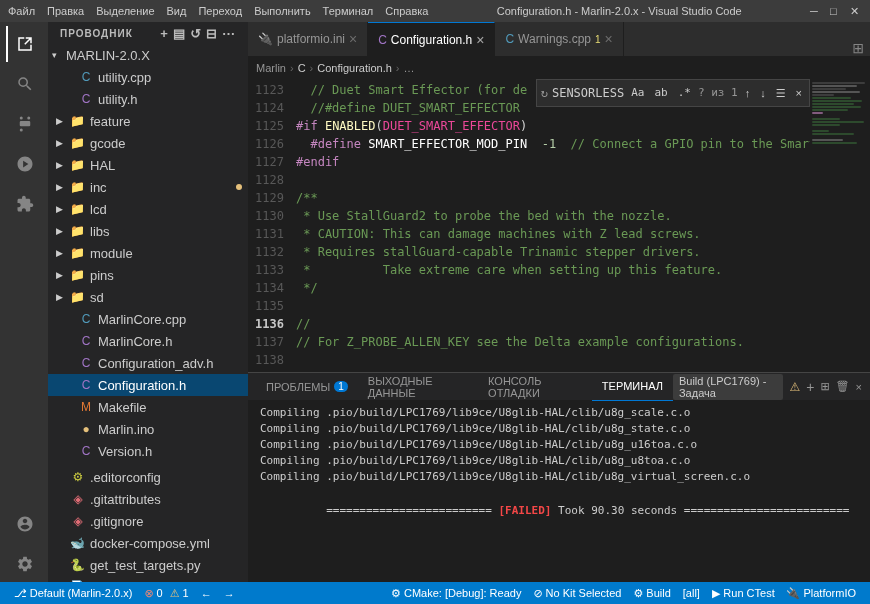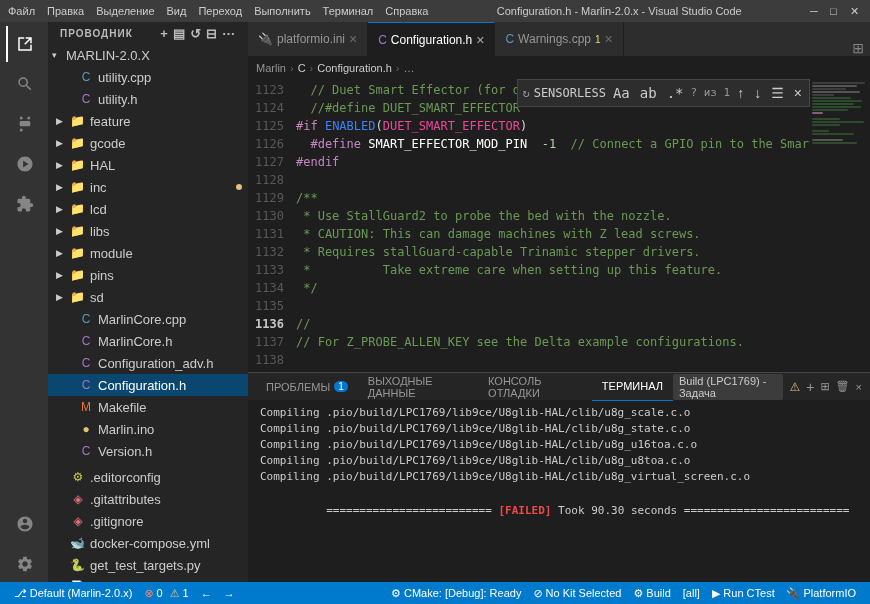--- a/index.html
+++ b/index.html
@@ -262,21 +262,21 @@
       display: flex;
       align-items: center;
       white-space: pre;
       padding-left: 4px;
     }
     .code-line.highlighted {
       background: rgba(255, 0, 0, 0.15);
       border: 1px solid rgba(255, 80, 80, 0.6);
     }
     .cm { color: #6a9955; }
-    .fn { color: #3b82f6; }
+    .fn { color: #fef9c3; }
     .pp { color: #c586c0; }
     .num { color: #b5cea8; }
     .op { color: #d4d4d4; }
     .def-name { color: #ec4899; }
 
     
     #search-widget {
       position: absolute;
       top: 0;
       right: 0;
@@ -286,21 +286,21 @@
       align-items: center;
       padding: 2px 4px;
       gap: 4px;
       z-index: 10;
       height: 28px;
     }
     .sw-btn {
       background: none;
       border: none;
       color: #cccccc;
-      font-size: 14px;
+      font-size: 11px;
       cursor: pointer;
       padding: 1px 3px;
     }
     .sw-count { font-size: 11px; color: #969696; }
 
     
     #minimap {
       width: 60px;
       background: #1e1e1e;
       flex-shrink: 0;

